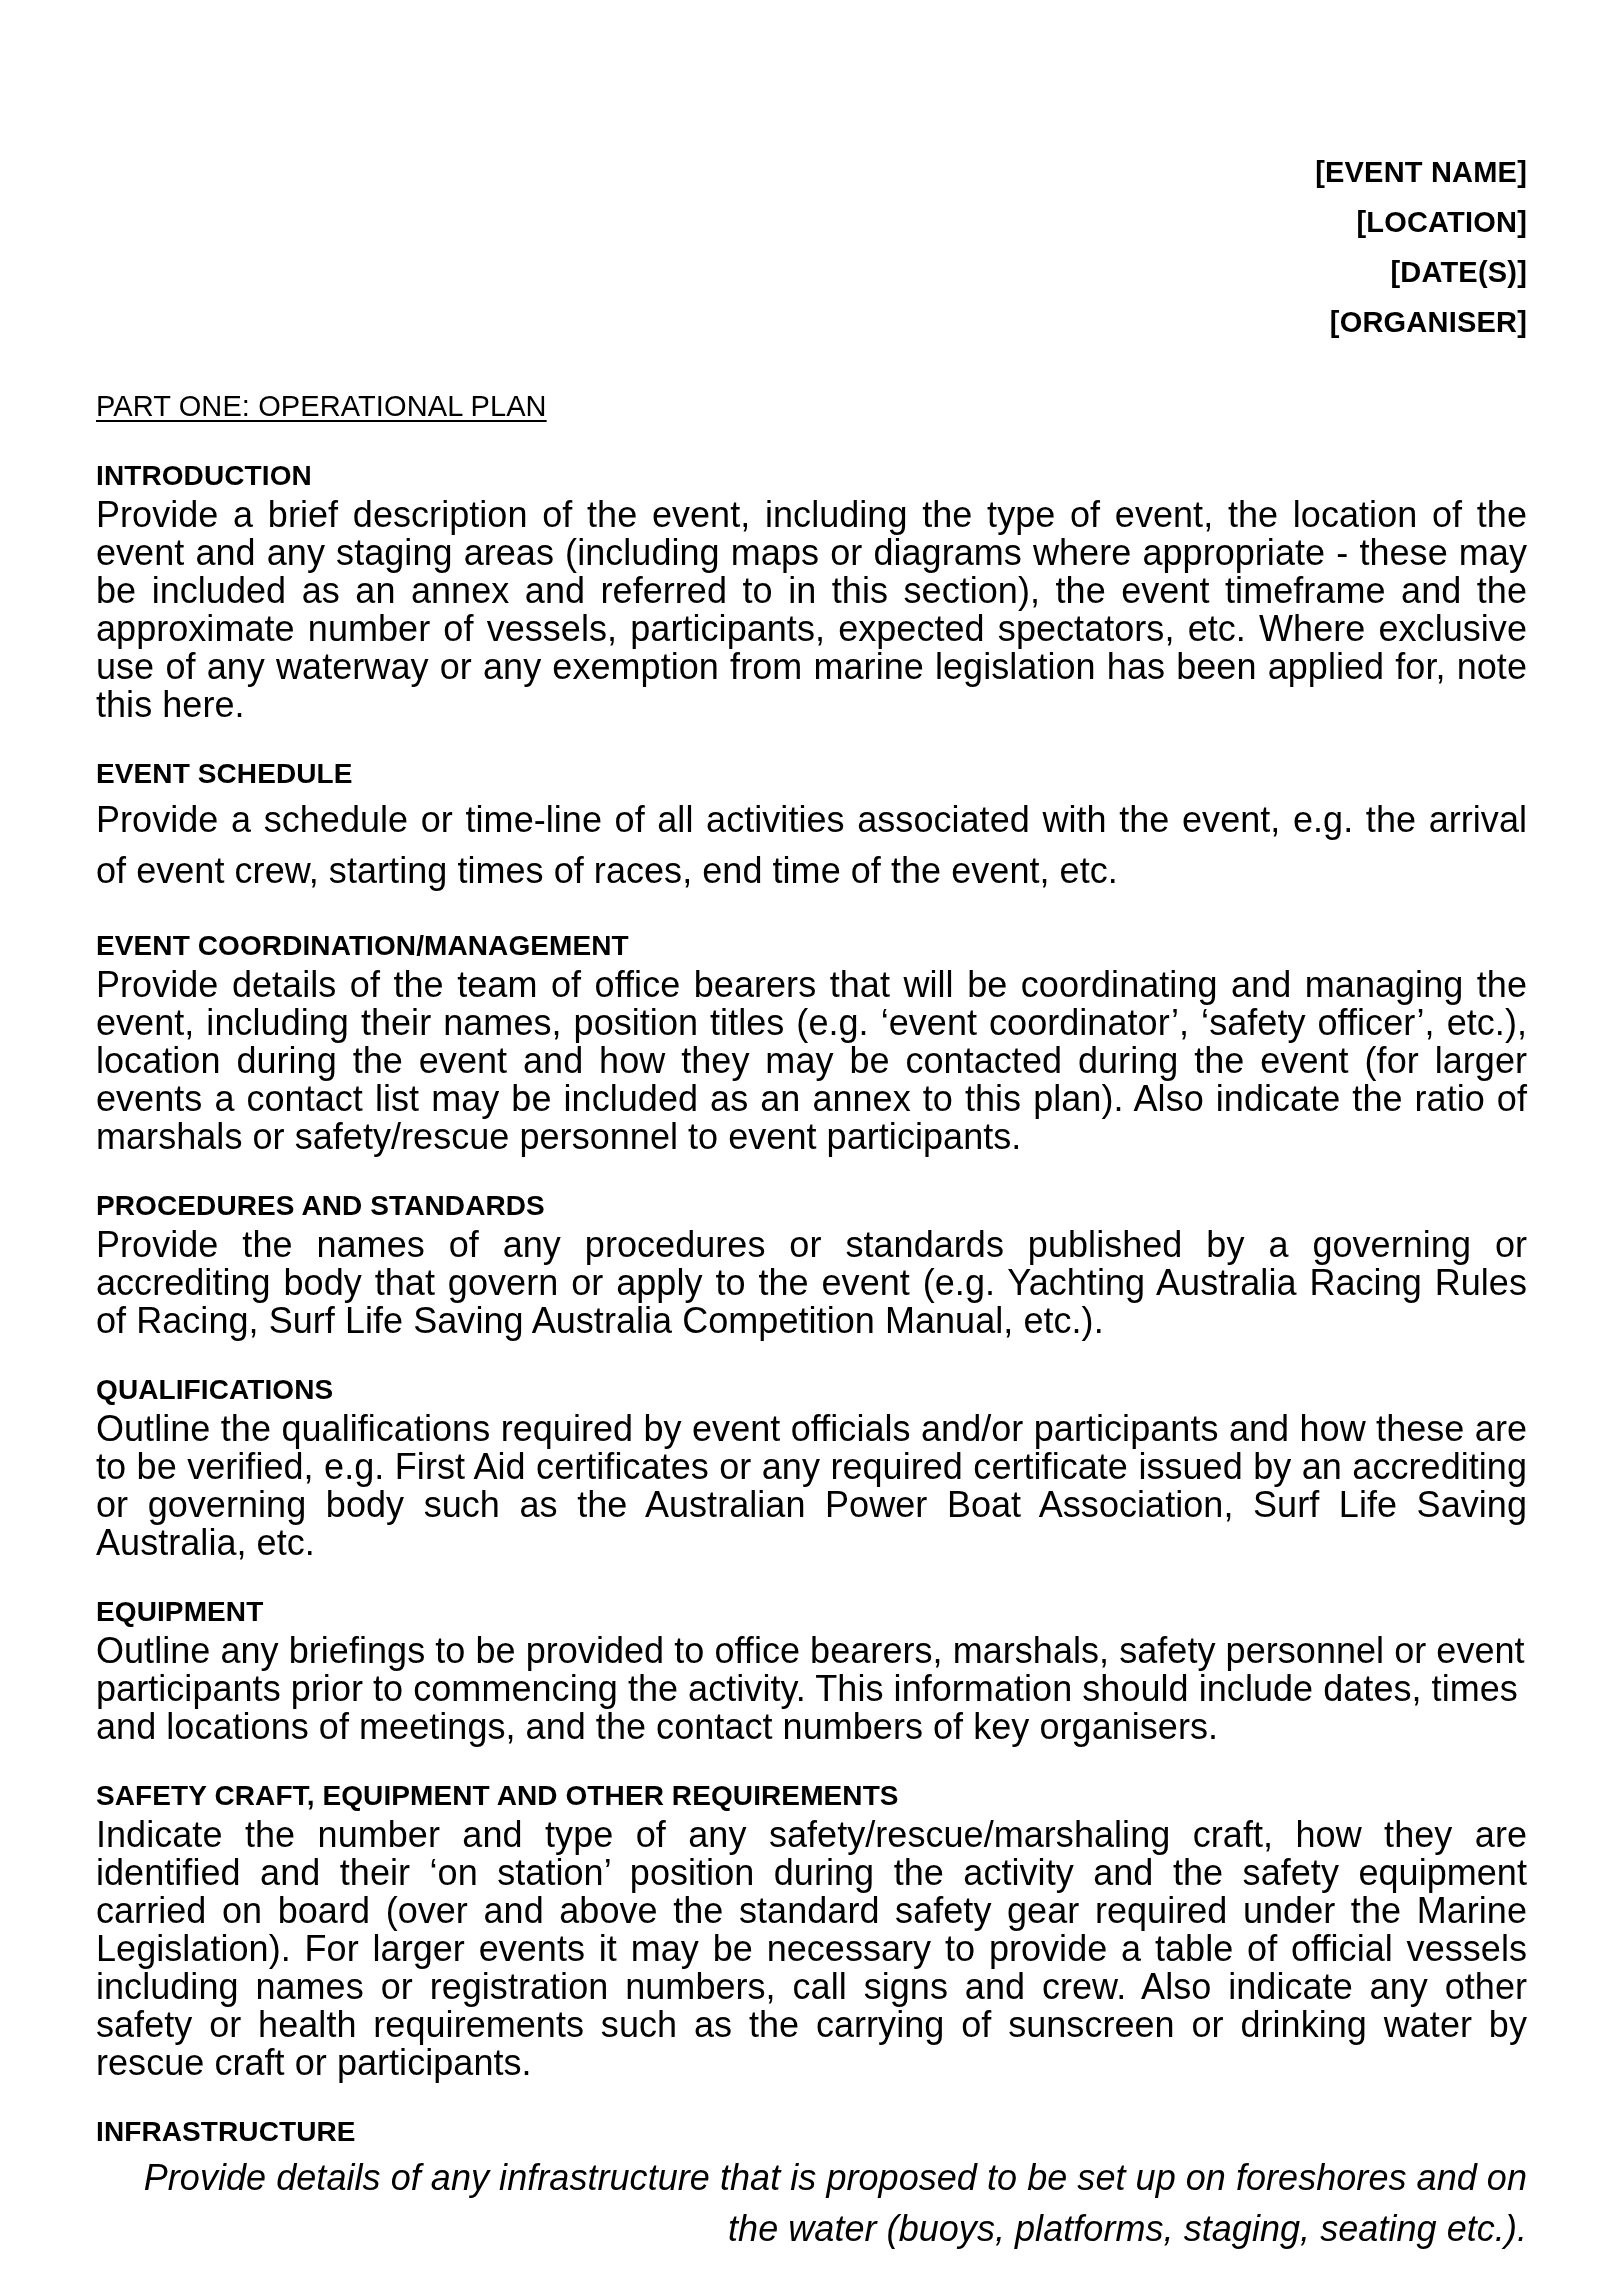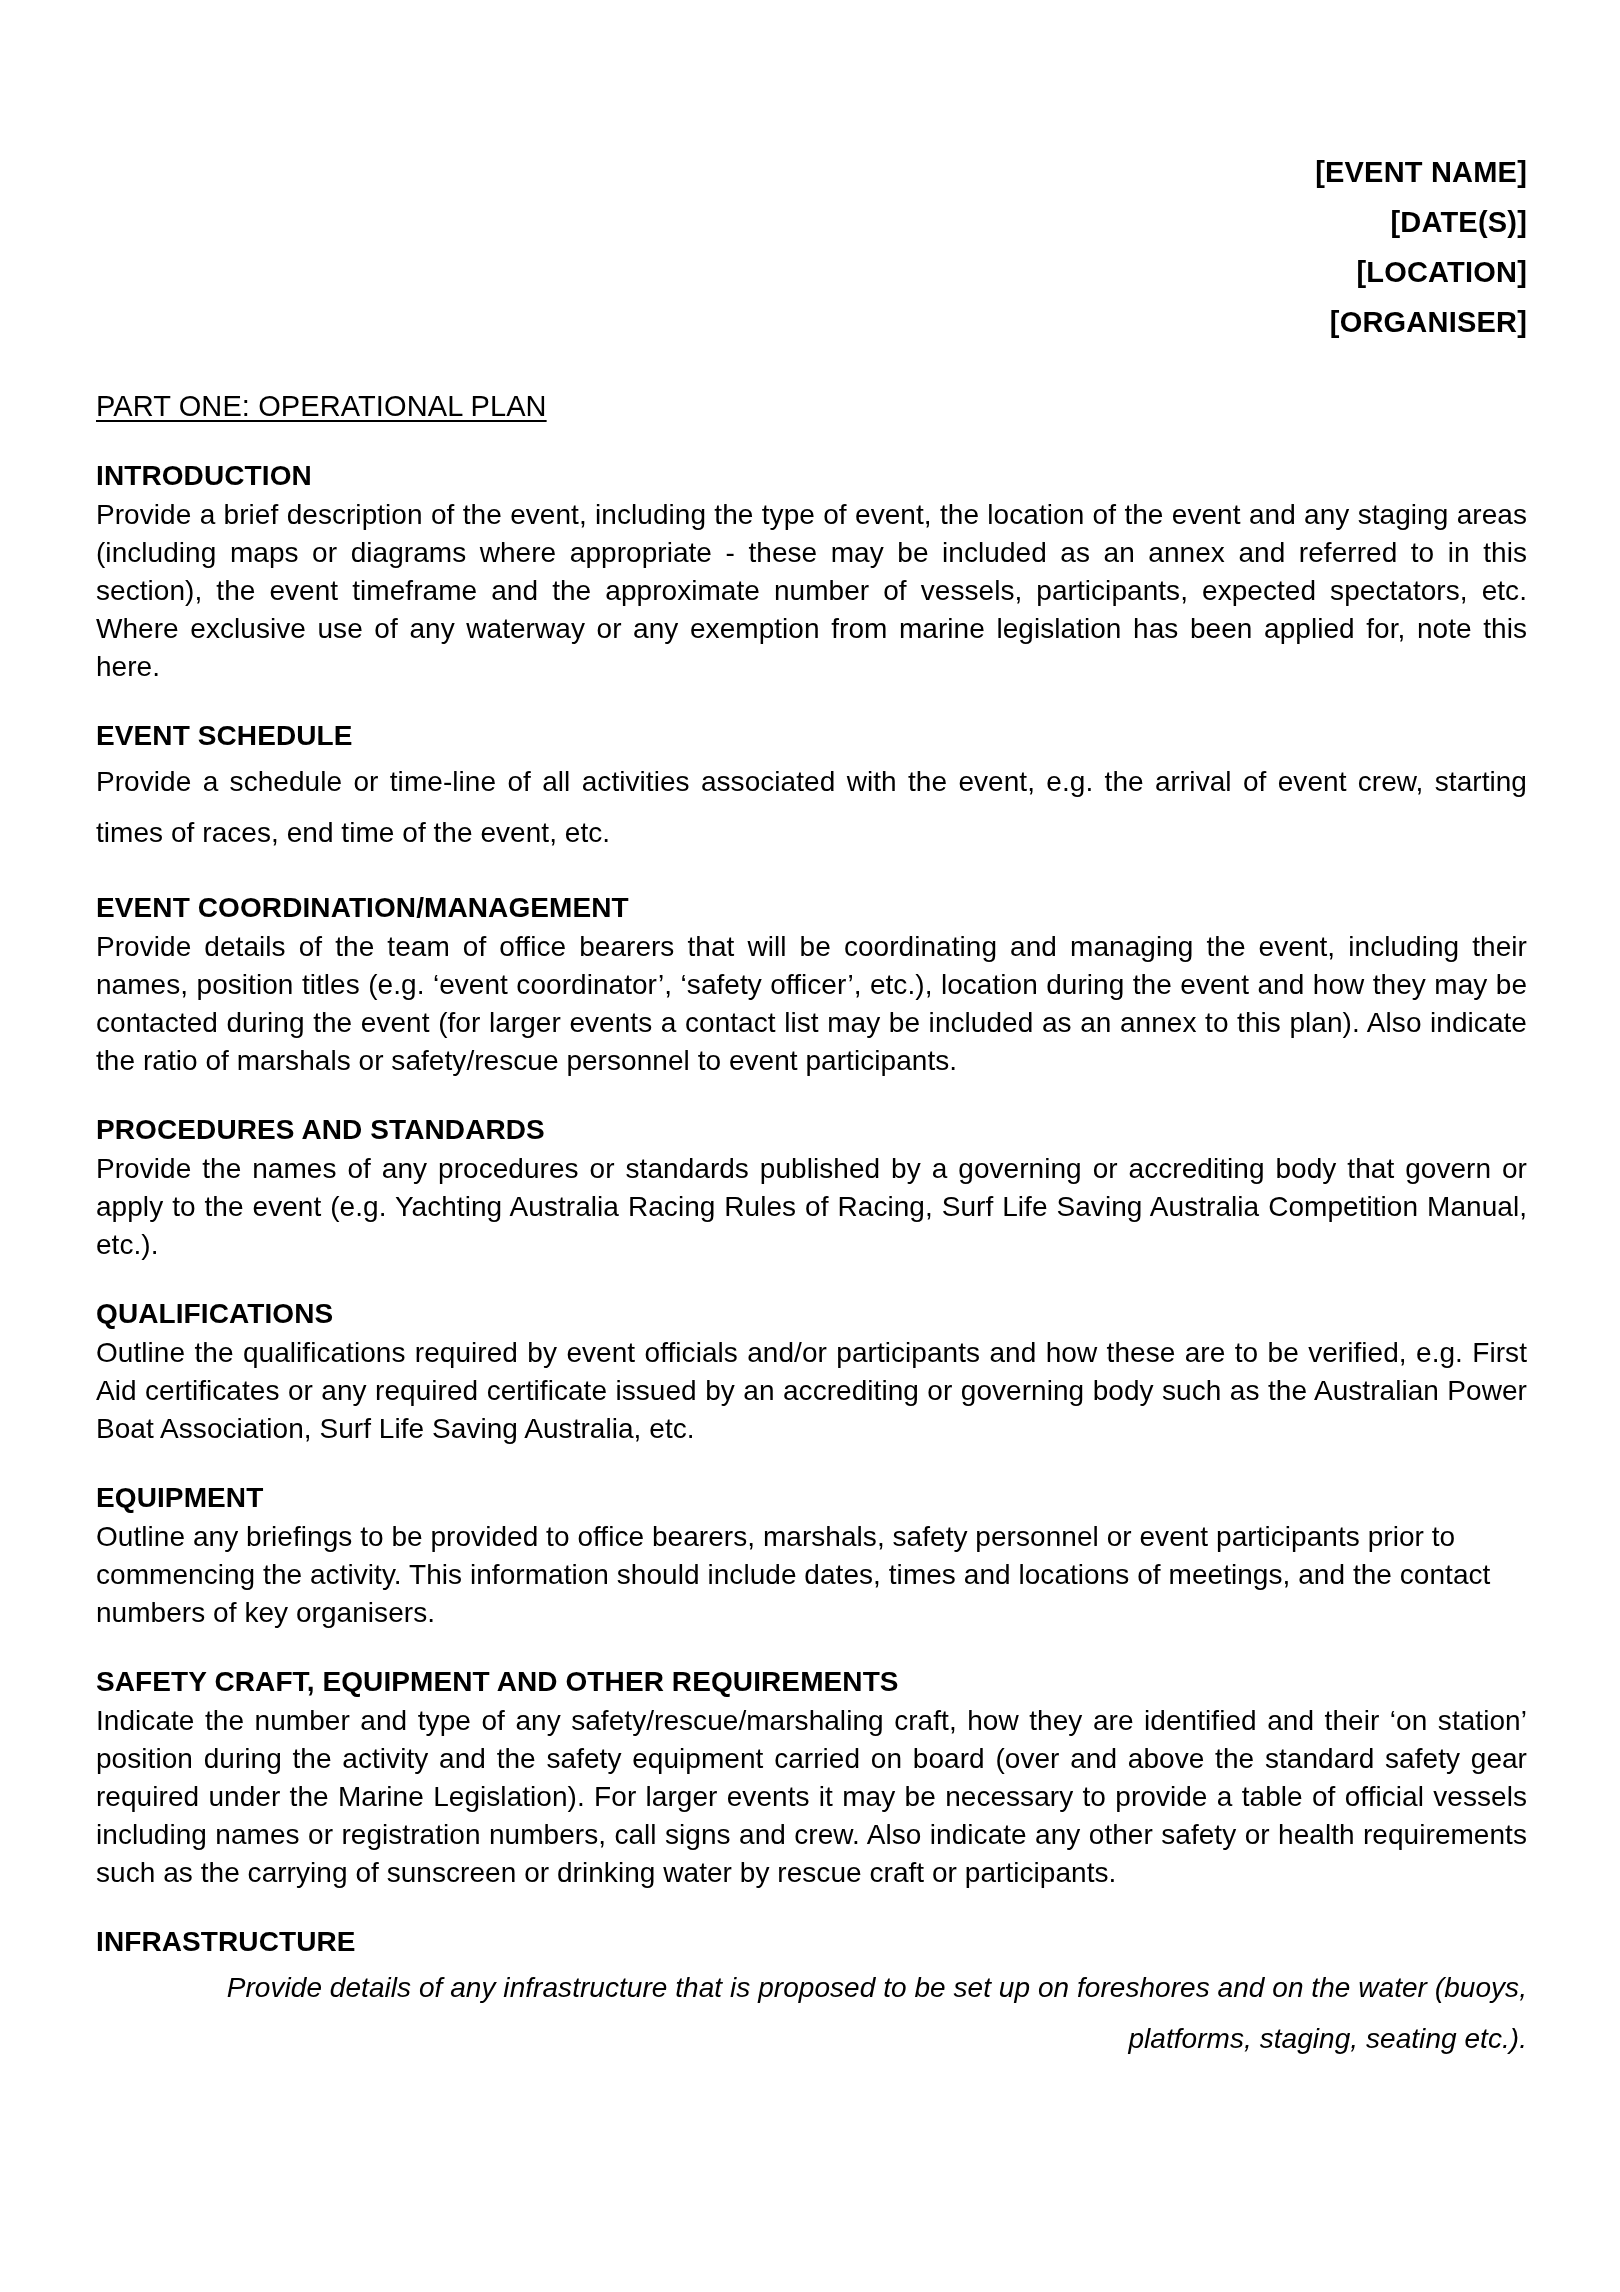--- a/index.html
+++ b/index.html
@@ -45,21 +45,21 @@
     margin: 0 0 32px 0;
   }
   .section-heading {
     font-size: 28px;
     font-weight: bold;
     line-height: 36px;
     margin: 5px 0 2px 0;
     letter-spacing: 0.1px;
   }
   .section-body {
-    font-size: 28px;
+    font-size: 36px;
     line-height: 38px;
     text-align: justify;
     text-justify: inter-word;
     margin: 0;
     letter-spacing: 0.05px;
   }
   .section-body.loose {
     line-height: 51px;
   }
   .section-body.plain {
@@ -71,22 +71,22 @@
     font-style: italic;
   }
 </style>
 </head>
 <body>
 
 <div class="page">
 
   <div class="title-block">
     <div class="title-line">[EVENT NAME]</div>
+    <div class="title-line">[LOCATION]</div>
     <div class="title-line">[DATE(S)]</div>
-    <div class="title-line">[LOCATION]</div>
     <div class="title-line">[ORGANISER]</div>
   </div>
 
   <div class="part-heading">PART ONE: OPERATIONAL PLAN</div>
 
   <div class="section">
     <div class="section-heading">INTRODUCTION</div>
     <p class="section-body">Provide a brief description of the event, including the type of event, the location of the event and any staging areas (including maps or diagrams where appropriate - these may be included as an annex and referred to in this section), the event timeframe and the approximate number of vessels, participants, expected spectators, etc. Where exclusive use of any waterway or any exemption from marine legislation has been applied for, note this here.</p>
   </div>
 

